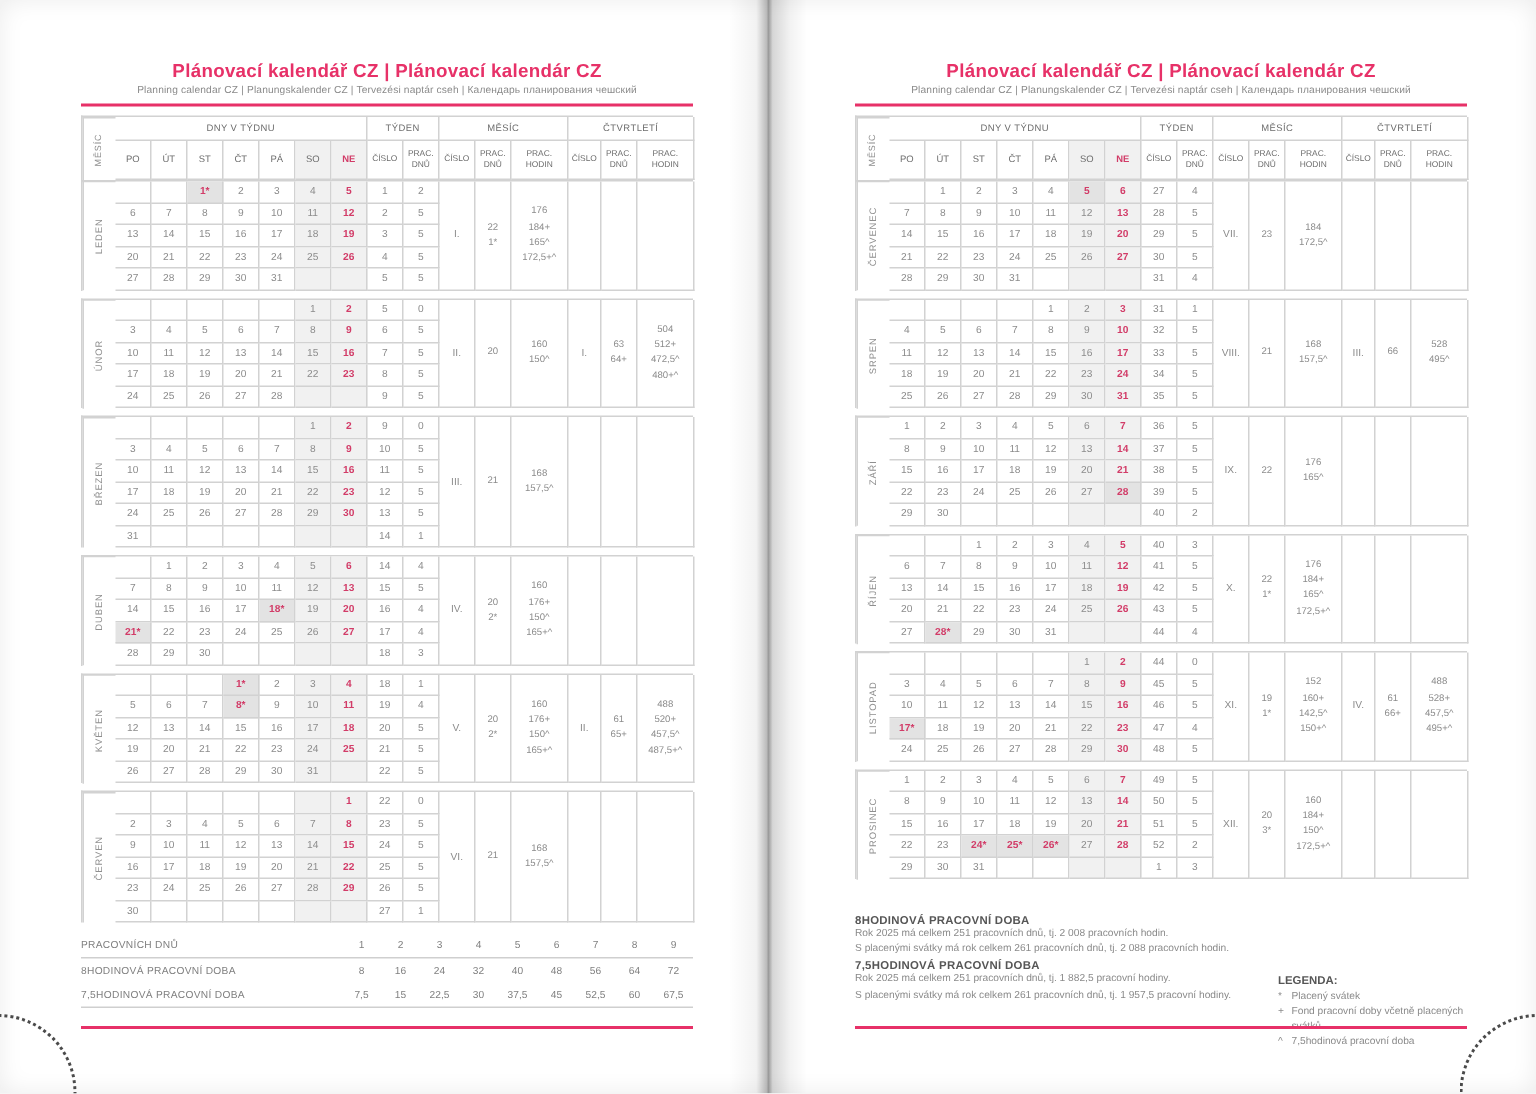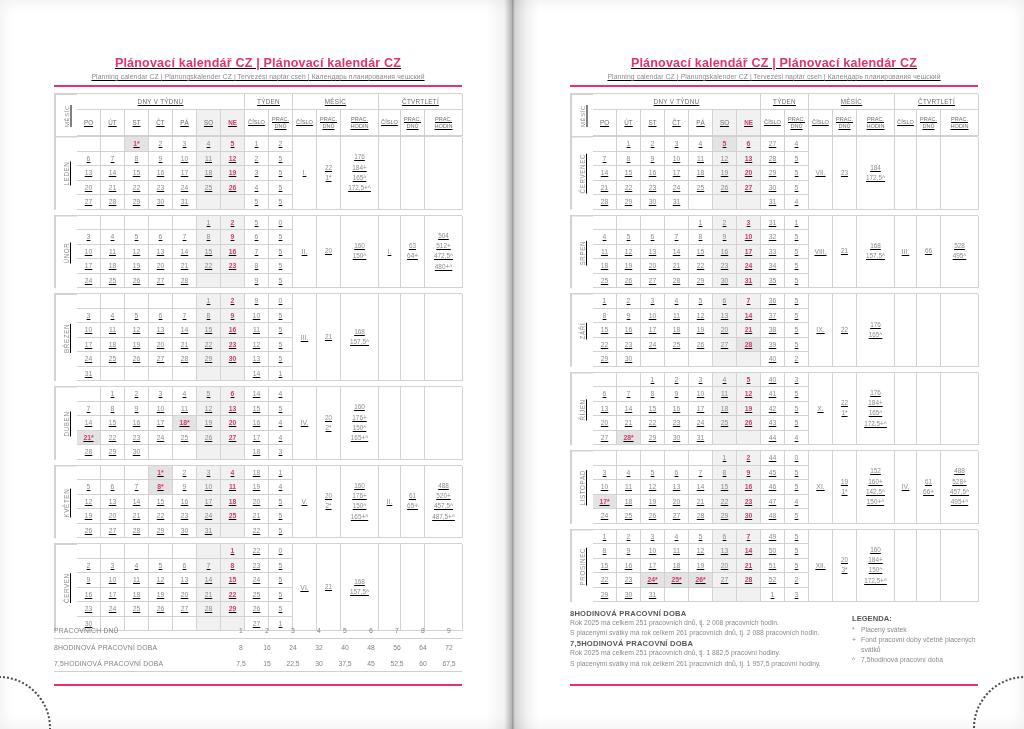--- a/index.html
+++ b/index.html
@@ -1,21 +1,21 @@
 <!DOCTYPE html>
 <html><head>
 <meta charset="utf-8">
 <style>
   html,body{margin:0;padding:0;background:#f2f2f2;}
   .spread{position:relative;width:1024px;height:729px;background:#ffffff;overflow:hidden;
           border-radius:8px;box-shadow:inset 0 0 16px rgba(0,0,0,0.08);
           font-family:"Liberation Sans","DejaVu Sans",sans-serif;}
   .page{position:absolute;top:0;height:729px;width:512px;}
   #pL{left:0;} #pR{left:512px;}
-  .content{position:absolute;left:54px;width:408px;top:16px;text-decoration:underline;}
+  .content{position:absolute;left:54px;width:408px;top:0;}
   #pR .content{left:58px;}
 
   .ptitle{margin-top:40px;font-size:12.5px;font-weight:bold;color:#e73168;text-align:center;letter-spacing:.2px;}
   .psub{margin-top:3px;font-size:6.8px;color:#8a8a8a;text-align:center;letter-spacing:.1px;}
   .prule{margin-top:5px;height:2px;background:#e73168;}
   .cal{margin-top:6px;}
 
   .grid{display:grid;grid-template-columns:22px repeat(7,24px) 24px 24px 24px 24px 38px 22px 24px 38px;
         background:#fff;border-top:1px solid #d2d2d2;border-left:1px solid #d2d2d2;box-sizing:border-box;}
   .c{border-right:1px solid #d2d2d2;border-bottom:1px solid #d2d2d2;display:flex;align-items:center;justify-content:center;
@@ -41,21 +41,21 @@
   .wv{font-size:6.8px;color:#808080;text-align:center;}
 
   .botrule{position:absolute;top:684px;left:54px;width:408px;height:2px;background:#e73168;}
   #pR .botrule{left:58px;}
 
   .summary{position:absolute;top:608px;left:58px;width:408px;display:flex;gap:14px;}
   .sumtext{width:268px;}
   .sumh{font-size:7.6px;font-weight:bold;color:#565656;letter-spacing:.2px;margin-top:1px;}
   .suml{font-size:6.8px;color:#8a8a8a;line-height:1.5;}
   .legend{flex:1;padding-top:6px;}
-  .legh{font-size:7.6px;font-weight:bold;color:#565656;margin-bottom:2px;}
+  .legh{font-size:7.6px;font-weight:bold;color:#565656;margin-bottom:2px;margin-top:35px;}
   .legitem{display:flex;font-size:6.8px;color:#8a8a8a;line-height:1.45;}
   .legsym{width:9px;flex:none;}
 
   .spine{position:absolute;left:486px;top:0;width:52px;height:729px;pointer-events:none;
     background:linear-gradient(to right,rgba(0,0,0,0) 0%,rgba(0,0,0,0.05) 35%,rgba(0,0,0,0.28) 49%,
     rgba(0,0,0,0.42) 50%,rgba(0,0,0,0.16) 56%,rgba(0,0,0,0.05) 78%,rgba(0,0,0,0) 100%);}
   .arc{position:absolute;width:104px;height:104px;border:2px dotted #4a4a4a;border-radius:50%;box-sizing:border-box;}
   .arc-l{left:-53px;top:676px;}
   .arc-r{left:973px;top:676px;}
 </style>

